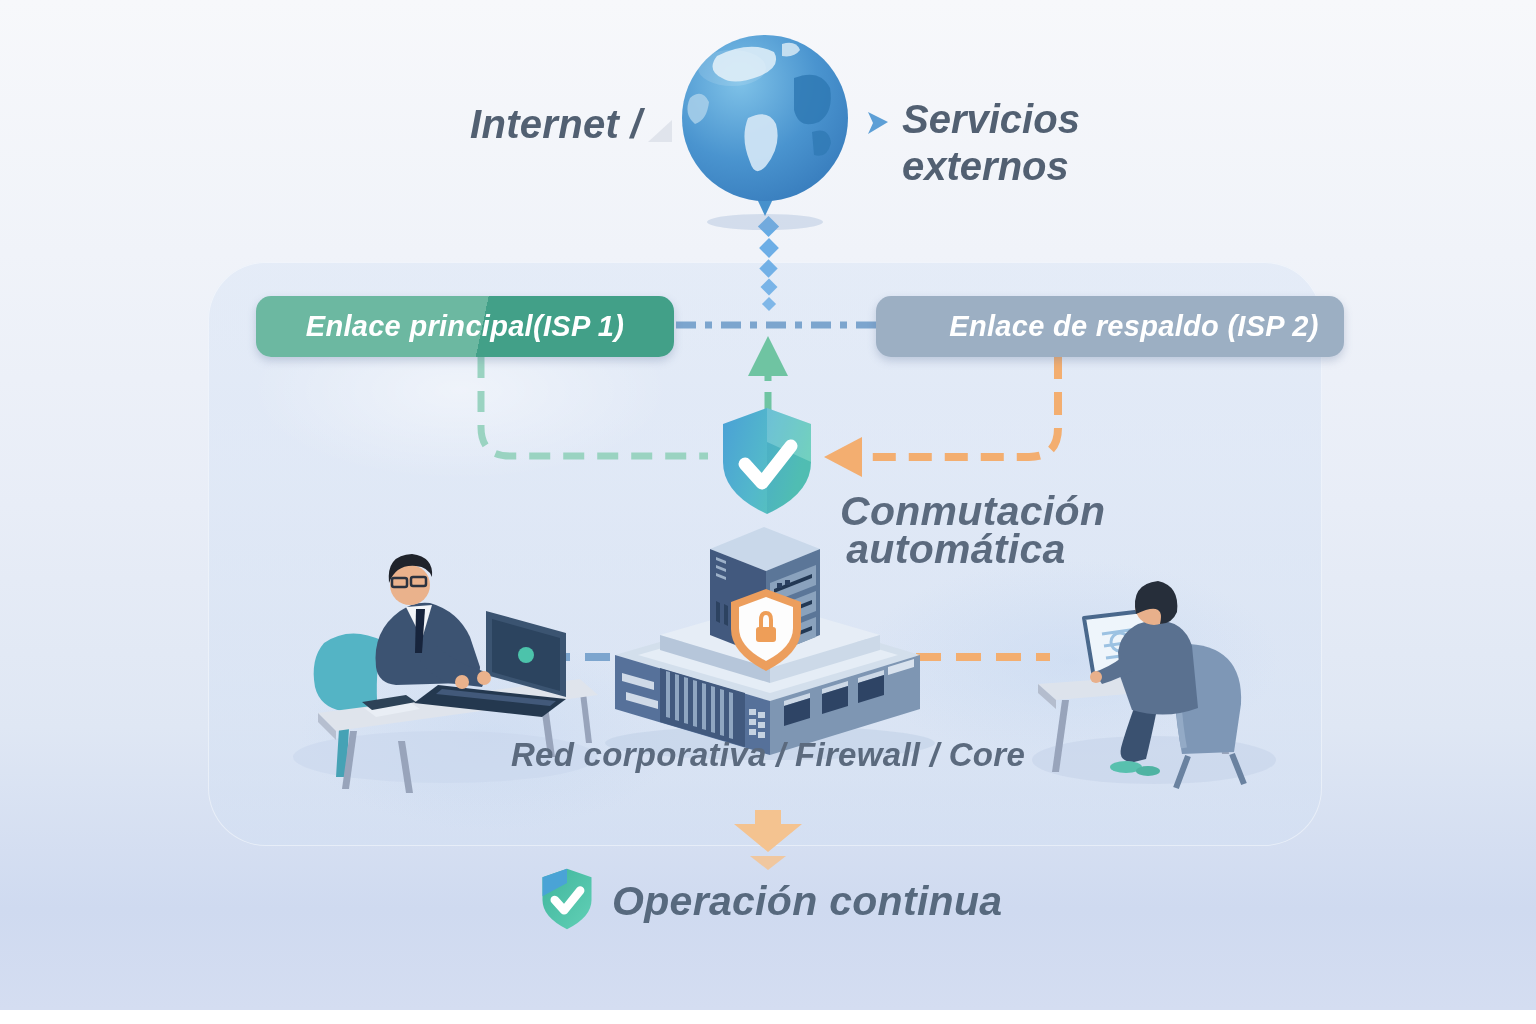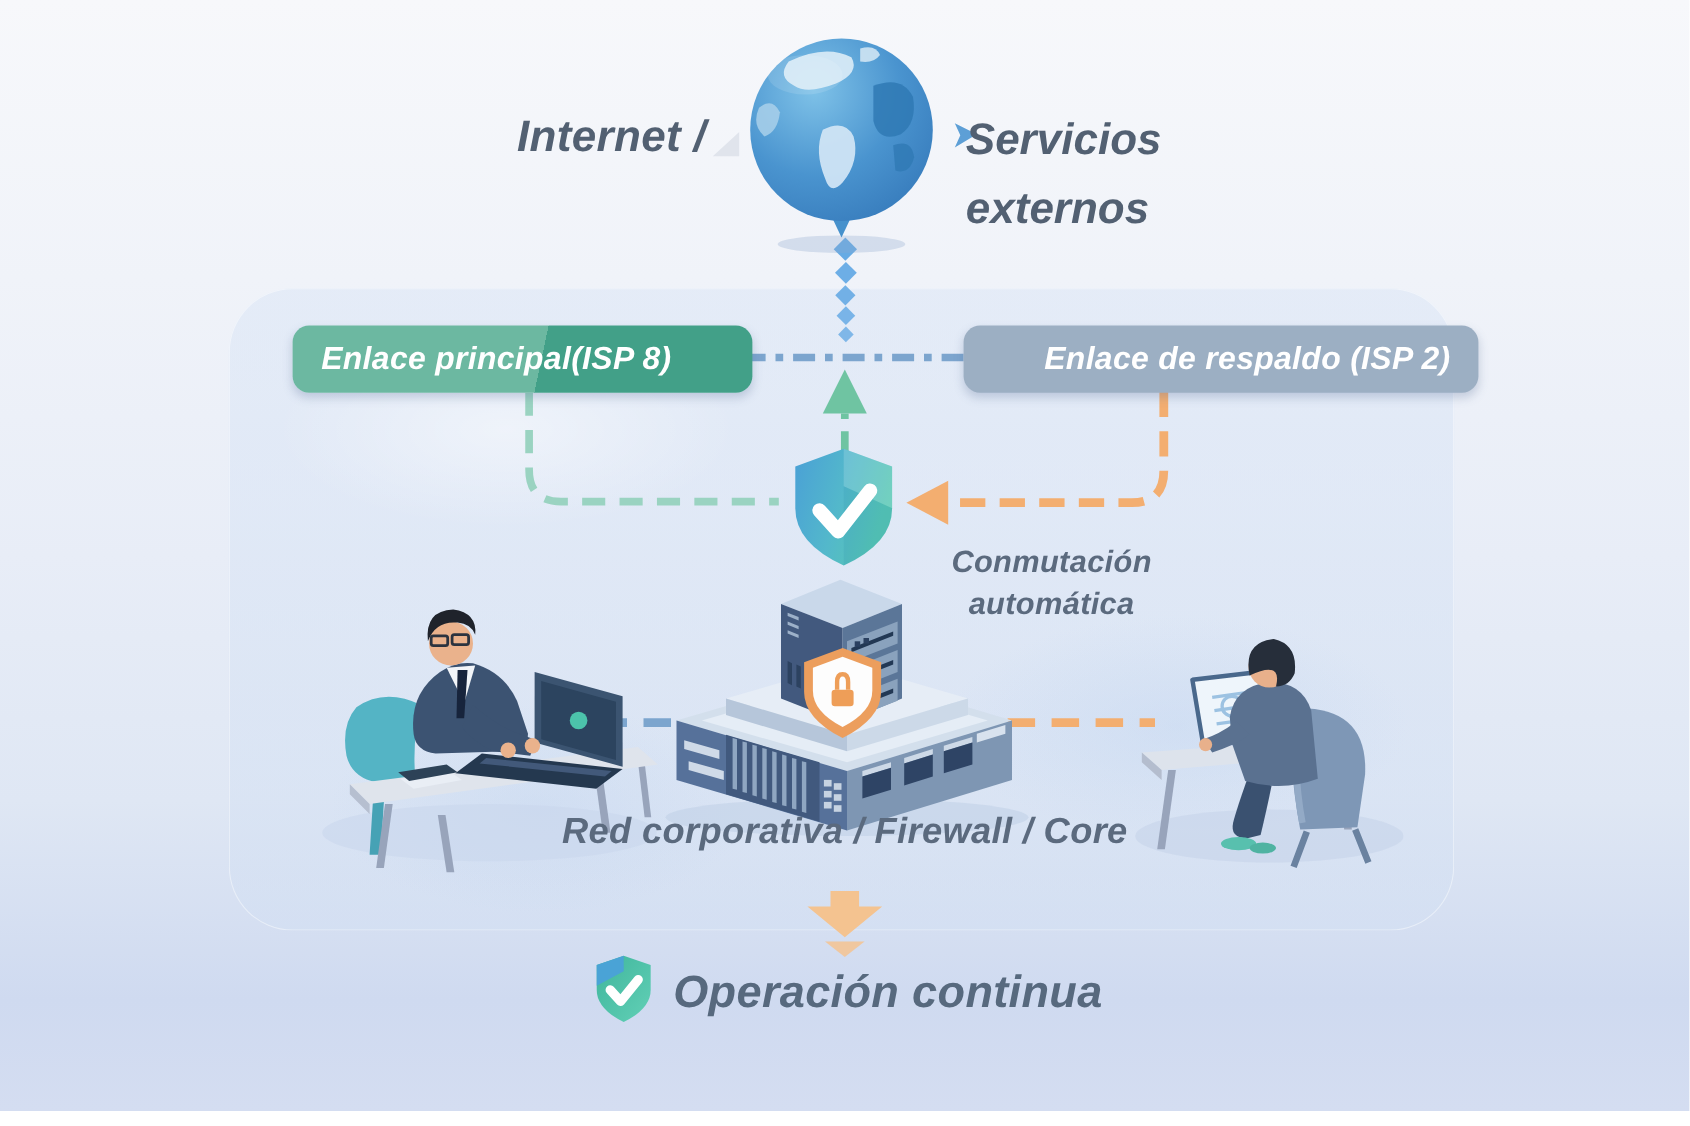--- a/index.html
+++ b/index.html
@@ -17,31 +17,31 @@
     box-shadow:inset 0 0 0 1px rgba(255,255,255,.45);
   }
   .blob { border-radius:50%; pointer-events:none; }
   .pill {
     height:61px; border-radius:15px; display:flex; align-items:center;
     color:#ffffff; font-size:29px; font-weight:600; letter-spacing:.3px;
     box-shadow:0 4px 9px rgba(90,110,150,.28);
     padding-left:48px;
   }
   .pill-primary {
-    left:266px; top:296px; width:418px; padding:16px 26px; box-sizing:border-box;
-    justify-content:flex-start;
+    left:256px; top:296px; width:418px; padding:16px 26px; box-sizing:border-box;
+    justify-content:center;
     background:linear-gradient(102deg,#6cb8a1 0 54%,#42a088 54%);
   }
   .pill-backup {
     left:876px; top:296px; width:420px; justify-content:center;
     background:#9cafc3;
   }
   .internet { left:470px; top:102px; font-size:40px; color:#526072; }
-  .servicios { left:878px; top:96px; width:200px; font-size:40px; line-height:63px; color:#526072; font-weight:600; }
-  .conmuta { left:840px; top:492px; width:232px; text-align:center; font-size:28px; line-height:38px; color:#5b6a7e; }
+  .servicios { left:902px; top:96px; width:200px; font-size:40px; line-height:47px; color:#526072; font-weight:600; }
+  .conmuta { left:840px; top:492px; width:232px; text-align:center; font-size:41px; line-height:38px; color:#5b6a7e; }
   .core { left:440px; top:736px; width:656px; text-align:center; font-size:33px; color:#5b6a7e; }
   .operacion { left:612px; top:878px; font-size:41px; color:#57697e; }
   .slash-shadow {
     left:648px; top:120px; width:0; height:0;
     border-left:24px solid transparent; border-bottom:22px solid #e0e4ec;
   }
 </style>
 </head>
 <body>
 
@@ -99,21 +99,21 @@
     <ellipse cx="70" cy="42" rx="34" ry="18" fill="#ffffff" opacity="0.12"></ellipse>
   </svg>
 
   <svg class="abs" style="left:866px;top:110px" width="24" height="26" viewBox="0 0 24 26">
     <polygon points="2,2 22,12 2,24 7,13" fill="#5d9fd6"></polygon>
   </svg>
   <div class="abs servicios">Servicios externos</div>
 
   <div class="abs pill pill-primary">
     <span>Enlace principal</span>
-    <span>(ISP 8)</span>
+    <span>(ISP 1)</span>
   </div>
   <div class="abs pill pill-backup">
     <span>Enlace de respaldo (ISP 2)</span>
   </div>
 
   <svg class="abs" style="left:714px;top:404px" width="106" height="114" viewBox="0 0 106 114">
     <defs>
       <linearGradient id="shg" x1="0" y1="0" x2="1" y2="0.35">
         <stop offset="0%" stop-color="#4aa0d6"></stop>
         <stop offset="55%" stop-color="#53b8cb"></stop>

